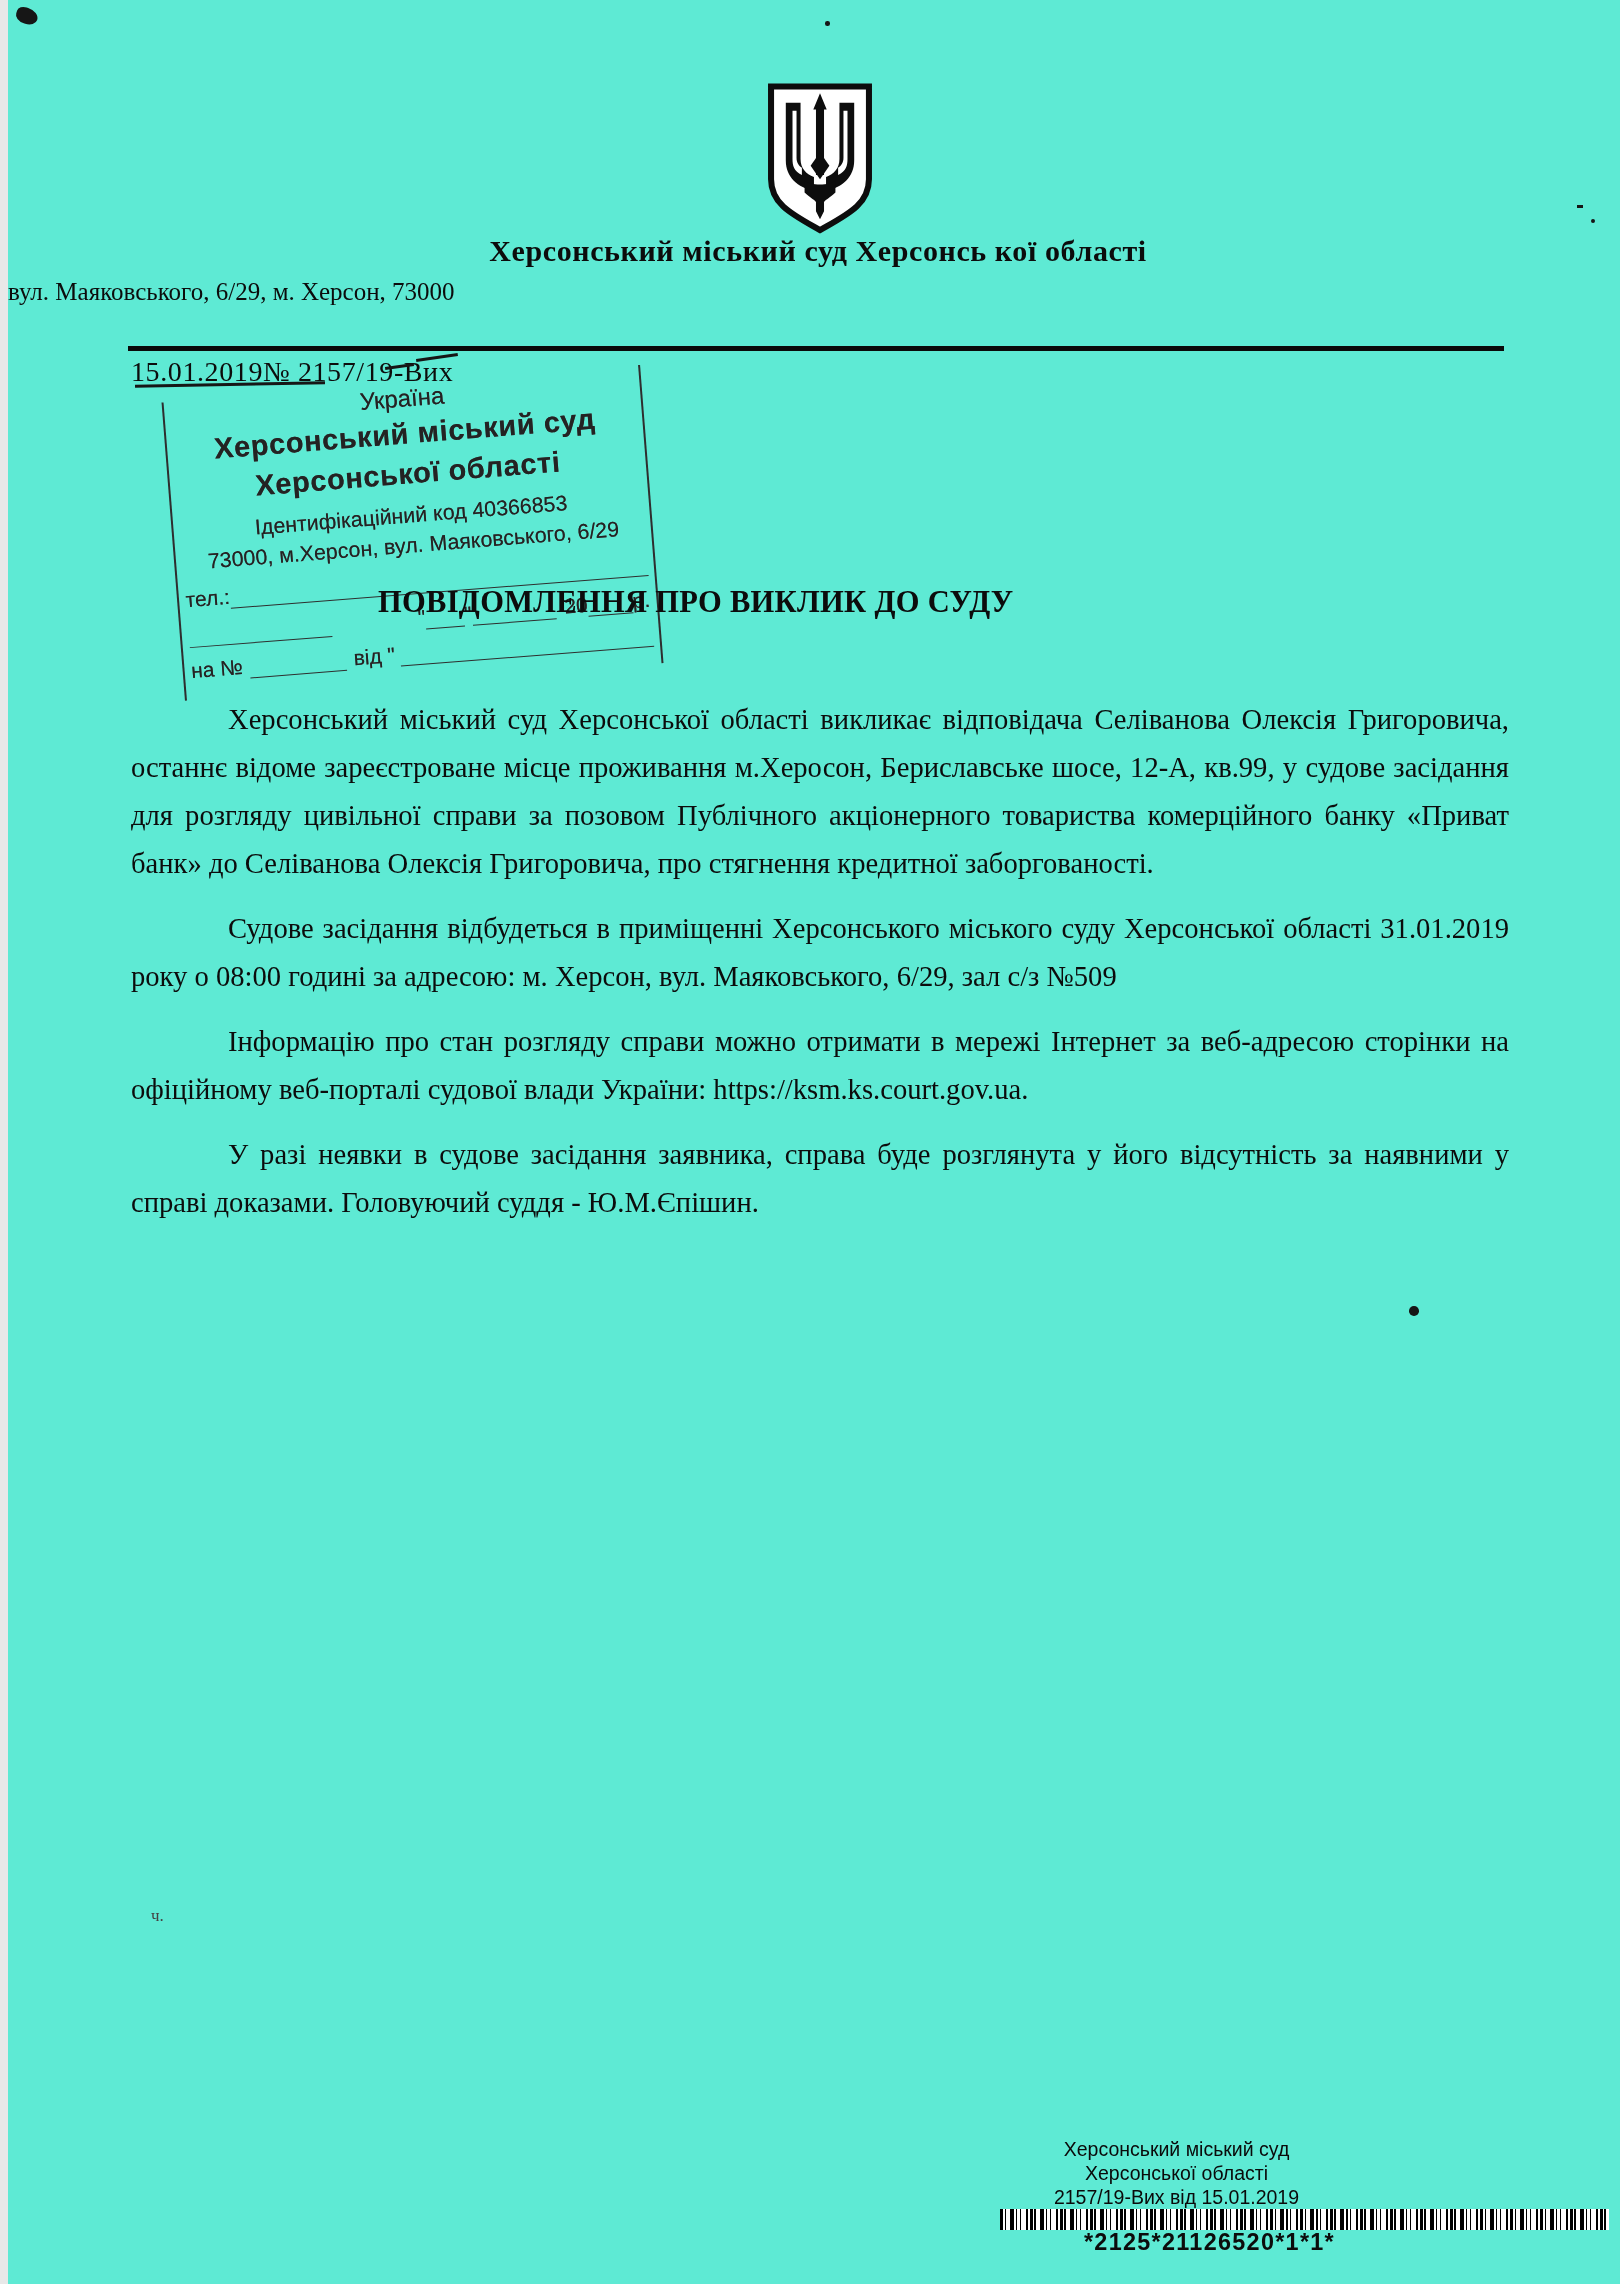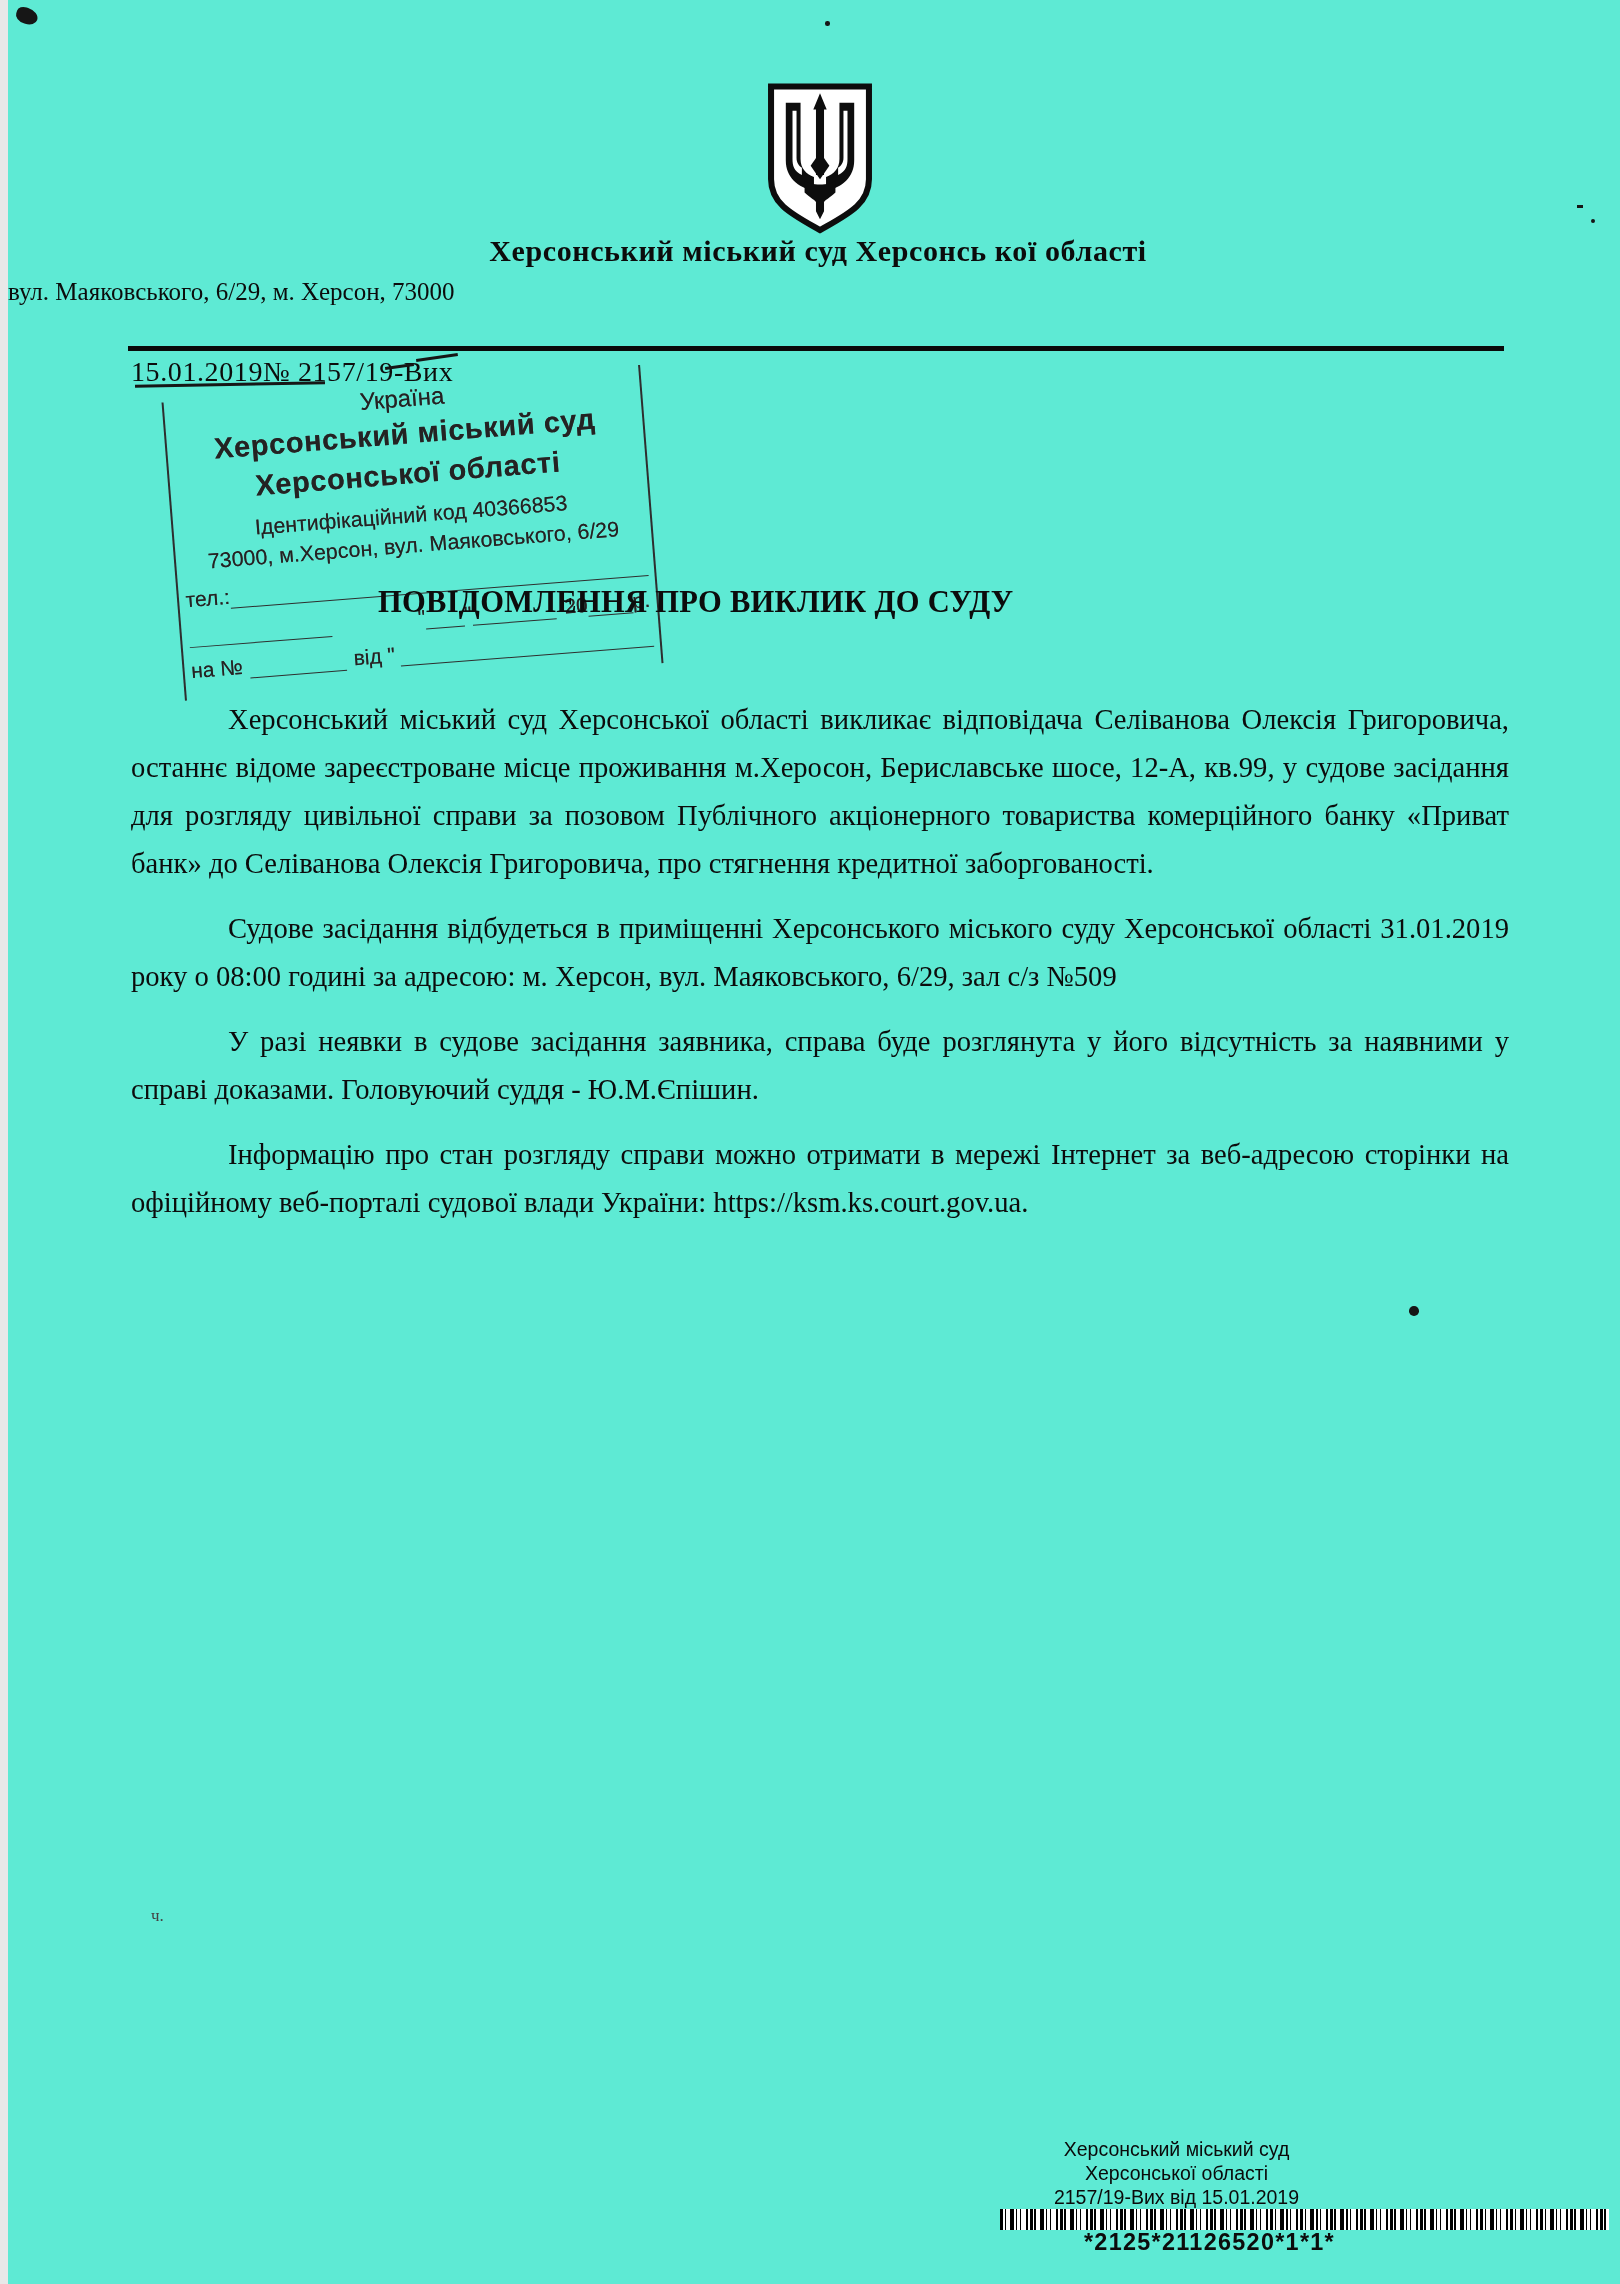--- a/index.html
+++ b/index.html
@@ -141,22 +141,22 @@
       <span style="margin-left:7.8px">від "</span>
       <span class="uline fill" style="margin-left:5.2px"></span>
     </div>
   </div>
 
   <div class="doc-title">ПОВІДОМЛЕННЯ ПРО ВИКЛИК ДО СУДУ</div>
 
   <div class="body-text">
     <p>Херсонський міський суд Херсонської області викликає відповідача Селіванова Олексія Григоровича, останнє відоме зареєстроване місце проживання м.Херосон, Бериславське шосе, 12-А, кв.99, у судове засідання для розгляду цивільної справи за позовом Публічного акціонерного товариства комерційного банку «Приват банк» до Селіванова Олексія Григоровича, про стягнення кредитної заборгованості.</p>
     <p>Судове засідання відбудеться в приміщенні Херсонського міського суду Херсонської області 31.01.2019 року о 08:00 годині за адресою: м. Херсон, вул. Маяковського, 6/29, зал с/з №509</p>
+    <p>Інформацію про стан розгляду справи можно отримати  в мережі Інтернет за веб-адресою сторінки на офіційному веб-порталі судової влади України: https://ksm.ks.court.gov.ua.</p>
     <p>У разі неявки в судове засідання заявника, справа буде розглянута у його відсутність за наявними у справі доказами. Головуючий суддя - Ю.М.Єпішин.</p>
-    <p>Інформацію про стан розгляду справи можно отримати  в мережі Інтернет за веб-адресою сторінки на офіційному веб-порталі судової влади України: https://ksm.ks.court.gov.ua.</p>
   </div>
 
   <div class="footer">
     <div>Херсонський міський суд</div>
     <div>Херсонської області</div>
     <div>2157/19-Вих від 15.01.2019</div>
   </div>
   <div class="barcode"></div>
   <div class="barcode-text">*2125*21126520*1*1*</div>
 

